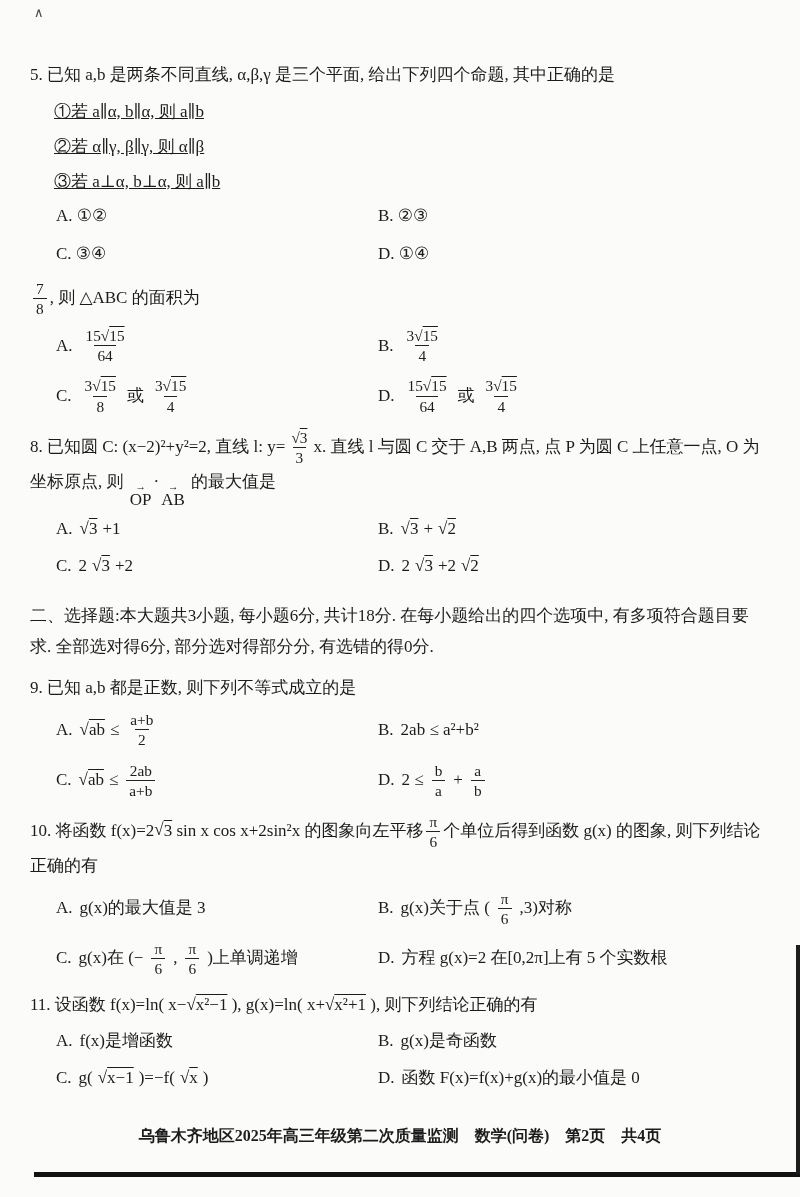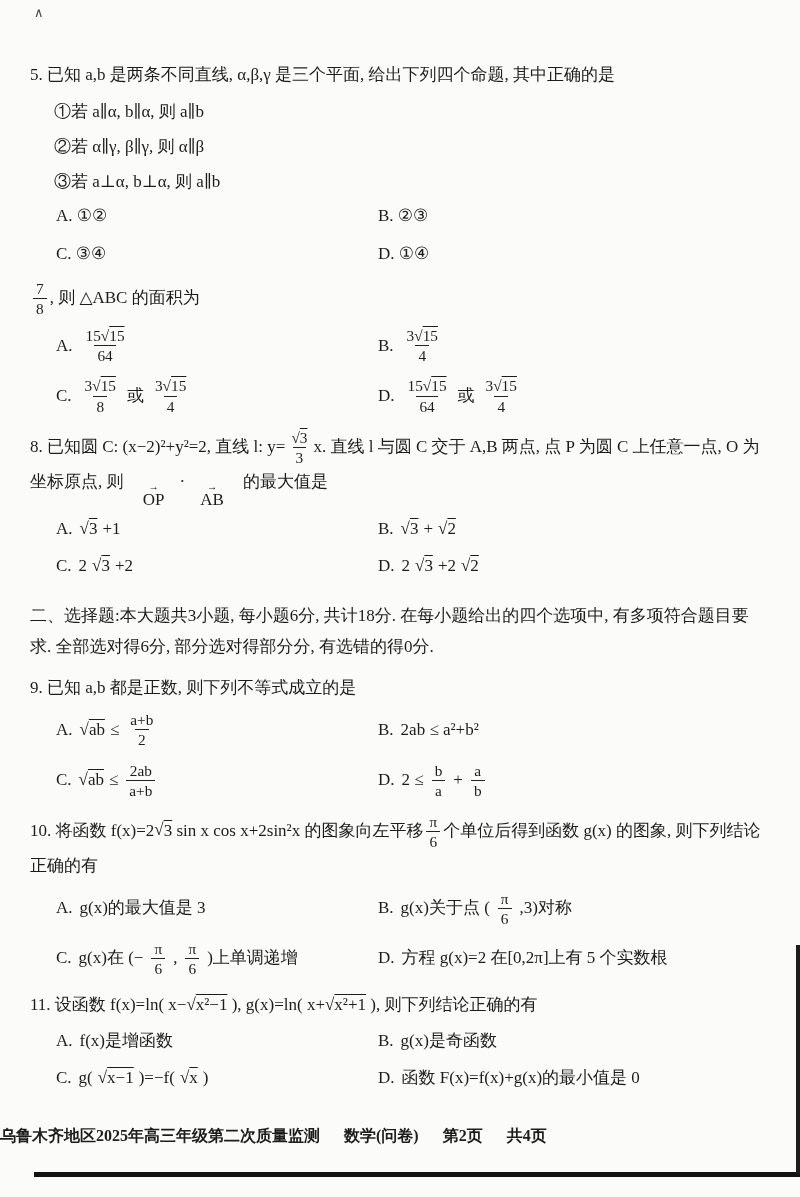--- a/index.html
+++ b/index.html
@@ -10,45 +10,45 @@
     font-family:"Liberation Serif","DejaVu Serif",serif;
     color:#1c1c1c; font-size:17px;
   }
   .page {
     position:relative; width:800px; height:1197px;
     background:#fbfbf9; overflow:hidden;
     padding:50px 30px 0 30px;
   }
   .q { margin-bottom:12px; }
   .stem { margin:10px 0 4px 0; line-height:1.75; }
-  .props p { margin:8px 0 8px 24px; line-height:1.6; }
+  .props p { margin:8px 0 8px 24px; line-height:1.6;text-decoration:underline; }
   .opts {
     display:grid; grid-template-columns:322px 1fr;
     margin:8px 0 4px 26px; row-gap:11px; align-items:center;text-align:center;
   }
   .opt { display:flex; align-items:center; gap:5px; line-height:1.55; flex-wrap:wrap; }
   .opt-label { margin-right:2px; }
   .frac {
     display:inline-flex; flex-direction:column; align-items:center;
     vertical-align:middle; margin:0 3px; font-size:0.9em; line-height:1.25;
   }
   .frac .num { padding:0 3px; white-space:nowrap; }
   .frac .den { padding:0 3px; border-top:1px solid #222; white-space:nowrap; }
   .sqrt { white-space:nowrap; }
   .sqrt::before { content:"√"; }
   .rad { text-decoration:overline; }
   .vec {
     display:inline-flex; flex-direction:column; align-items:center;
-    line-height:1; vertical-align:-3px; margin:0 15px;
+    line-height:1; vertical-align:-3px; margin:0 2px;
   }
   .vec::before { content:"→"; font-size:0.6em; line-height:0.8; }
   .sec-title { margin:20px 16px 6px 0; line-height:1.85; }
   .footer {
     position:absolute; left:0; right:0; bottom:50px;
-    display:flex; justify-content:flex-start; gap:24px;
+    display:flex; justify-content:center; gap:16px;
     font-weight:700; font-size:16px;
   }
   .scan-mark { position:absolute; top:5px; left:34px; color:#444; font-size:13px; }
   .edge-bottom { position:absolute; left:34px; right:0; bottom:20px; height:5px; background:#121212; }
   .edge-right  { position:absolute; right:0; top:945px; bottom:23px; width:4px; background:#1d1d1d; }
 </style>
 </head>
 <body>
 
 <div class="page">

